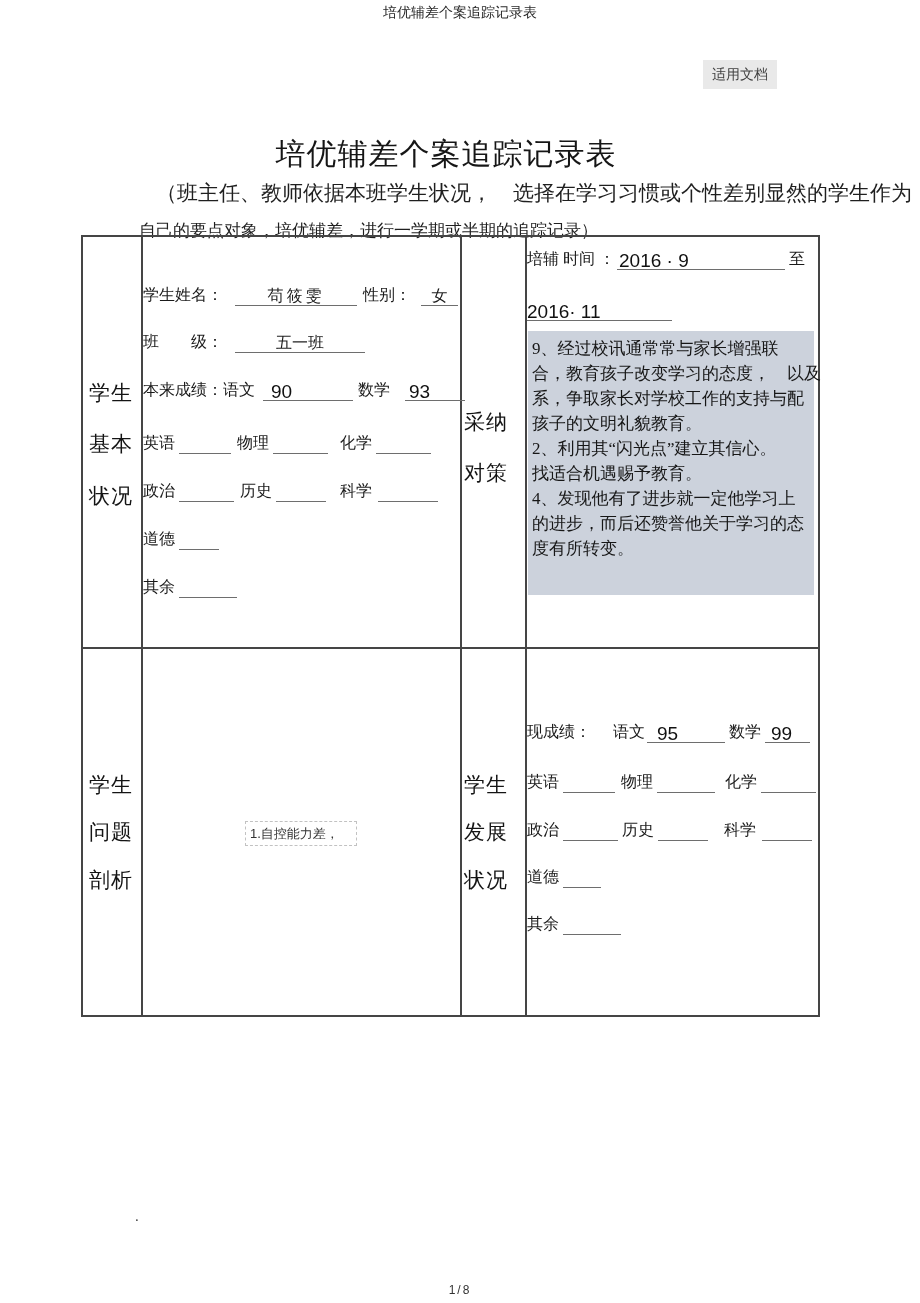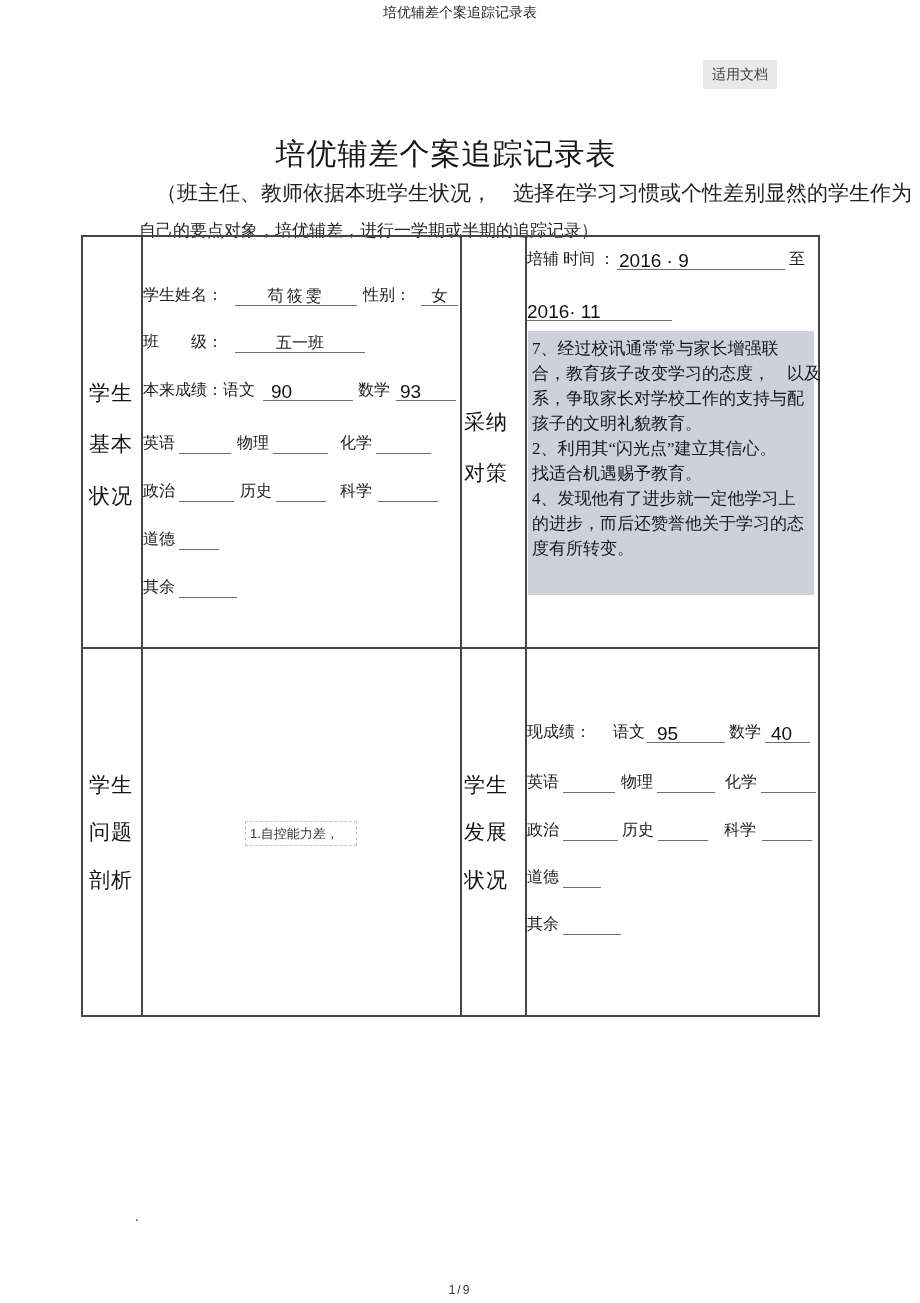--- a/index.html
+++ b/index.html
@@ -73,21 +73,21 @@
 
   <div class="abs line" style="left:143px;top:285px;">
     <span>学生姓名：</span><span class="u name-val" style="width:122px;margin-left:12px;">苟筱雯</span><span style="margin-left:6px;">性别：</span><span class="u" style="width:37px;margin-left:10px;">女</span>
   </div>
 
   <div class="abs line" style="left:143px;top:332px;">
     <span>班　　级：</span><span class="u" style="width:130px;margin-left:12px;">五一班</span>
   </div>
 
   <div class="abs line" style="left:143px;top:380px;">
-    <span>本来成绩：</span><span>语文</span><span class="u left" style="width:90px;margin-left:8px;padding-left:8px;"><span class="num">90</span></span><span style="margin-left:5px;">数学</span><span class="u left" style="width:60px;margin-left:6px;padding-left:4px;"><span class="num">93</span></span>
+    <span>本来成绩：</span><span>语文</span><span class="u left" style="width:90px;margin-left:8px;padding-left:8px;"><span class="num">90</span></span><span style="margin-left:5px;">数学</span><span class="u left" style="width:60px;margin-left:15px;padding-left:4px;"><span class="num">93</span></span>
   </div>
 
   <div class="abs line" style="left:143px;top:433px;">
     <span>英语</span><span class="u" style="width:52px;margin-left:4px;"></span><span style="margin-left:6px;">物理</span><span class="u" style="width:55px;margin-left:4px;"></span><span style="margin-left:12px;">化学</span><span class="u" style="width:55px;margin-left:4px;"></span>
   </div>
 
   <div class="abs line" style="left:143px;top:481px;">
     <span>政治</span><span class="u" style="width:55px;margin-left:4px;"></span><span style="margin-left:6px;">历史</span><span class="u" style="width:50px;margin-left:4px;"></span><span style="margin-left:14px;">科学</span><span class="u" style="width:60px;margin-left:6px;"></span>
   </div>
 
@@ -103,21 +103,21 @@
   <div class="abs mlabel" style="left:460px;top:459px;">对策</div>
 
   <div class="abs line" style="left:527px;top:249px;">
     <span>培辅 时间 ：</span><span class="u left" style="width:168px;margin-left:2px;padding-left:2px;"><span class="num">2016 · 9</span></span><span style="margin-left:4px;">至</span>
   </div>
   <div class="abs line" style="left:527px;top:301px;">
     <span class="u left" style="width:145px;"><span class="num">2016· 11</span></span>
   </div>
 
   <div class="abs hl-block">
-    <div class="hl-line">7、经过校讯通常常与家长增强联</div>
+    <div class="hl-line">9、经过校讯通常常与家长增强联</div>
     <div class="hl-line">合，教育孩子改变学习的态度，　以及</div>
     <div class="hl-line">系，争取家长对学校工作的支持与配</div>
     <div class="hl-line">孩子的文明礼貌教育。</div>
     <div class="hl-line">2、利用其“闪光点”建立其信心。</div>
     <div class="hl-line">找适合机遇赐予教育。</div>
     <div class="hl-line">4、发现他有了进步就一定他学习上</div>
     <div class="hl-line">的进步，而后还赞誉他关于学习的态</div>
     <div class="hl-line">度有所转变。</div>
   </div>
 
@@ -125,35 +125,35 @@
   <div class="abs vlabel" style="left:81px;top:818px;">问题</div>
   <div class="abs vlabel" style="left:81px;top:866px;">剖析</div>
 
   <div class="abs note-box">1.自控能力差，</div>
 
   <div class="abs mlabel" style="left:460px;top:771px;">学生</div>
   <div class="abs mlabel" style="left:460px;top:818px;">发展</div>
   <div class="abs mlabel" style="left:460px;top:866px;">状况</div>
 
   <div class="abs line" style="left:527px;top:722px;">
-    <span>现成绩：</span><span style="margin-left:22px;">语文</span><span class="u left" style="width:78px;margin-left:2px;padding-left:10px;"><span class="num">95</span></span><span style="margin-left:4px;">数学</span><span class="u left" style="width:45px;margin-left:4px;padding-left:6px;"><span class="num">40</span></span>
+    <span>现成绩：</span><span style="margin-left:22px;">语文</span><span class="u left" style="width:78px;margin-left:2px;padding-left:10px;"><span class="num">95</span></span><span style="margin-left:4px;">数学</span><span class="u left" style="width:45px;margin-left:4px;padding-left:6px;"><span class="num">99</span></span>
   </div>
 
   <div class="abs line" style="left:527px;top:772px;">
     <span>英语</span><span class="u" style="width:52px;margin-left:4px;"></span><span style="margin-left:6px;">物理</span><span class="u" style="width:58px;margin-left:4px;"></span><span style="margin-left:10px;">化学</span><span class="u" style="width:55px;margin-left:4px;"></span>
   </div>
 
   <div class="abs line" style="left:527px;top:820px;">
     <span>政治</span><span class="u" style="width:55px;margin-left:4px;"></span><span style="margin-left:4px;">历史</span><span class="u" style="width:50px;margin-left:4px;"></span><span style="margin-left:16px;">科学</span><span class="u" style="width:50px;margin-left:6px;"></span>
   </div>
 
   <div class="abs line" style="left:527px;top:867px;">
     <span>道德</span><span class="u" style="width:38px;margin-left:4px;"></span>
   </div>
 
   <div class="abs line" style="left:527px;top:914px;">
     <span>其余</span><span class="u" style="width:58px;margin-left:4px;"></span>
   </div>
 
   <div class="abs footer-dot">.</div>
-  <div class="abs page-num">1/9</div>
+  <div class="abs page-num">1/8</div>
 
 </div>
 
 </body></html>

